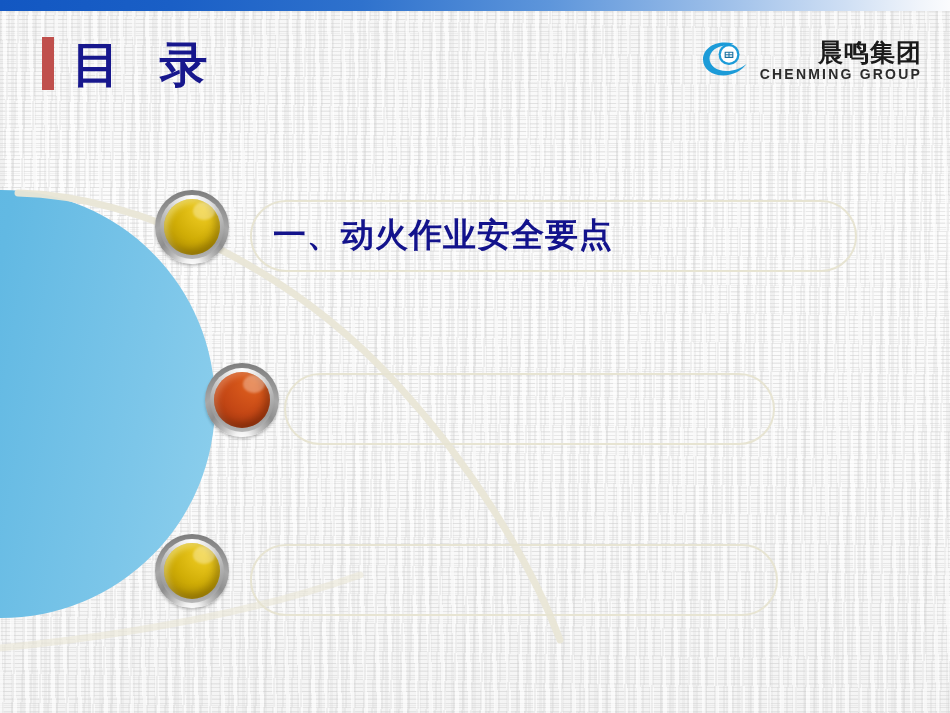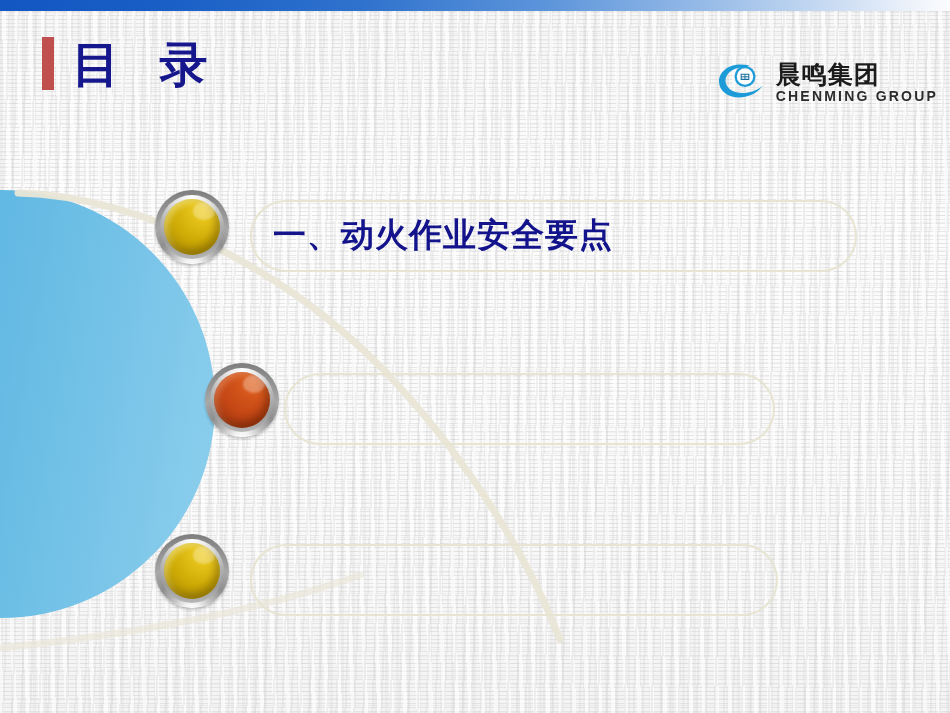--- a/index.html
+++ b/index.html
@@ -11,20 +11,21 @@
   body {
     font-family: "Liberation Sans", "DejaVu Sans", sans-serif;
   }
 
   .slide {
     position: relative;
     width: 950px;
     height: 713px;
     overflow: hidden;
     background: #d946ef;
+    text-align: right;
   }
 
   
   .bg-texture {
     position: absolute;
     inset: 0;
     background-color: #fafafa;
     background-image:
       repeating-linear-gradient(0deg,
         rgba(255,255,255,0) 0px,
@@ -112,26 +113,25 @@
     font-weight: bold;
     color: #17178d;
     letter-spacing: 2px;
     line-height: 1;
     white-space: pre;
   }
 
   
   .logo {
     position: absolute;
-    right: 12px;
+    right: 28px;
     top: 22px;
     display: flex;
     align-items: center;
     height: 56px;
-    margin-top: 22px;
   }
   .logo-mark {
     width: 52px;
     height: 44px;
     flex: none;
     margin-right: 8px;
   }
   .logo-txt {
     display: flex;
     flex-direction: column;

